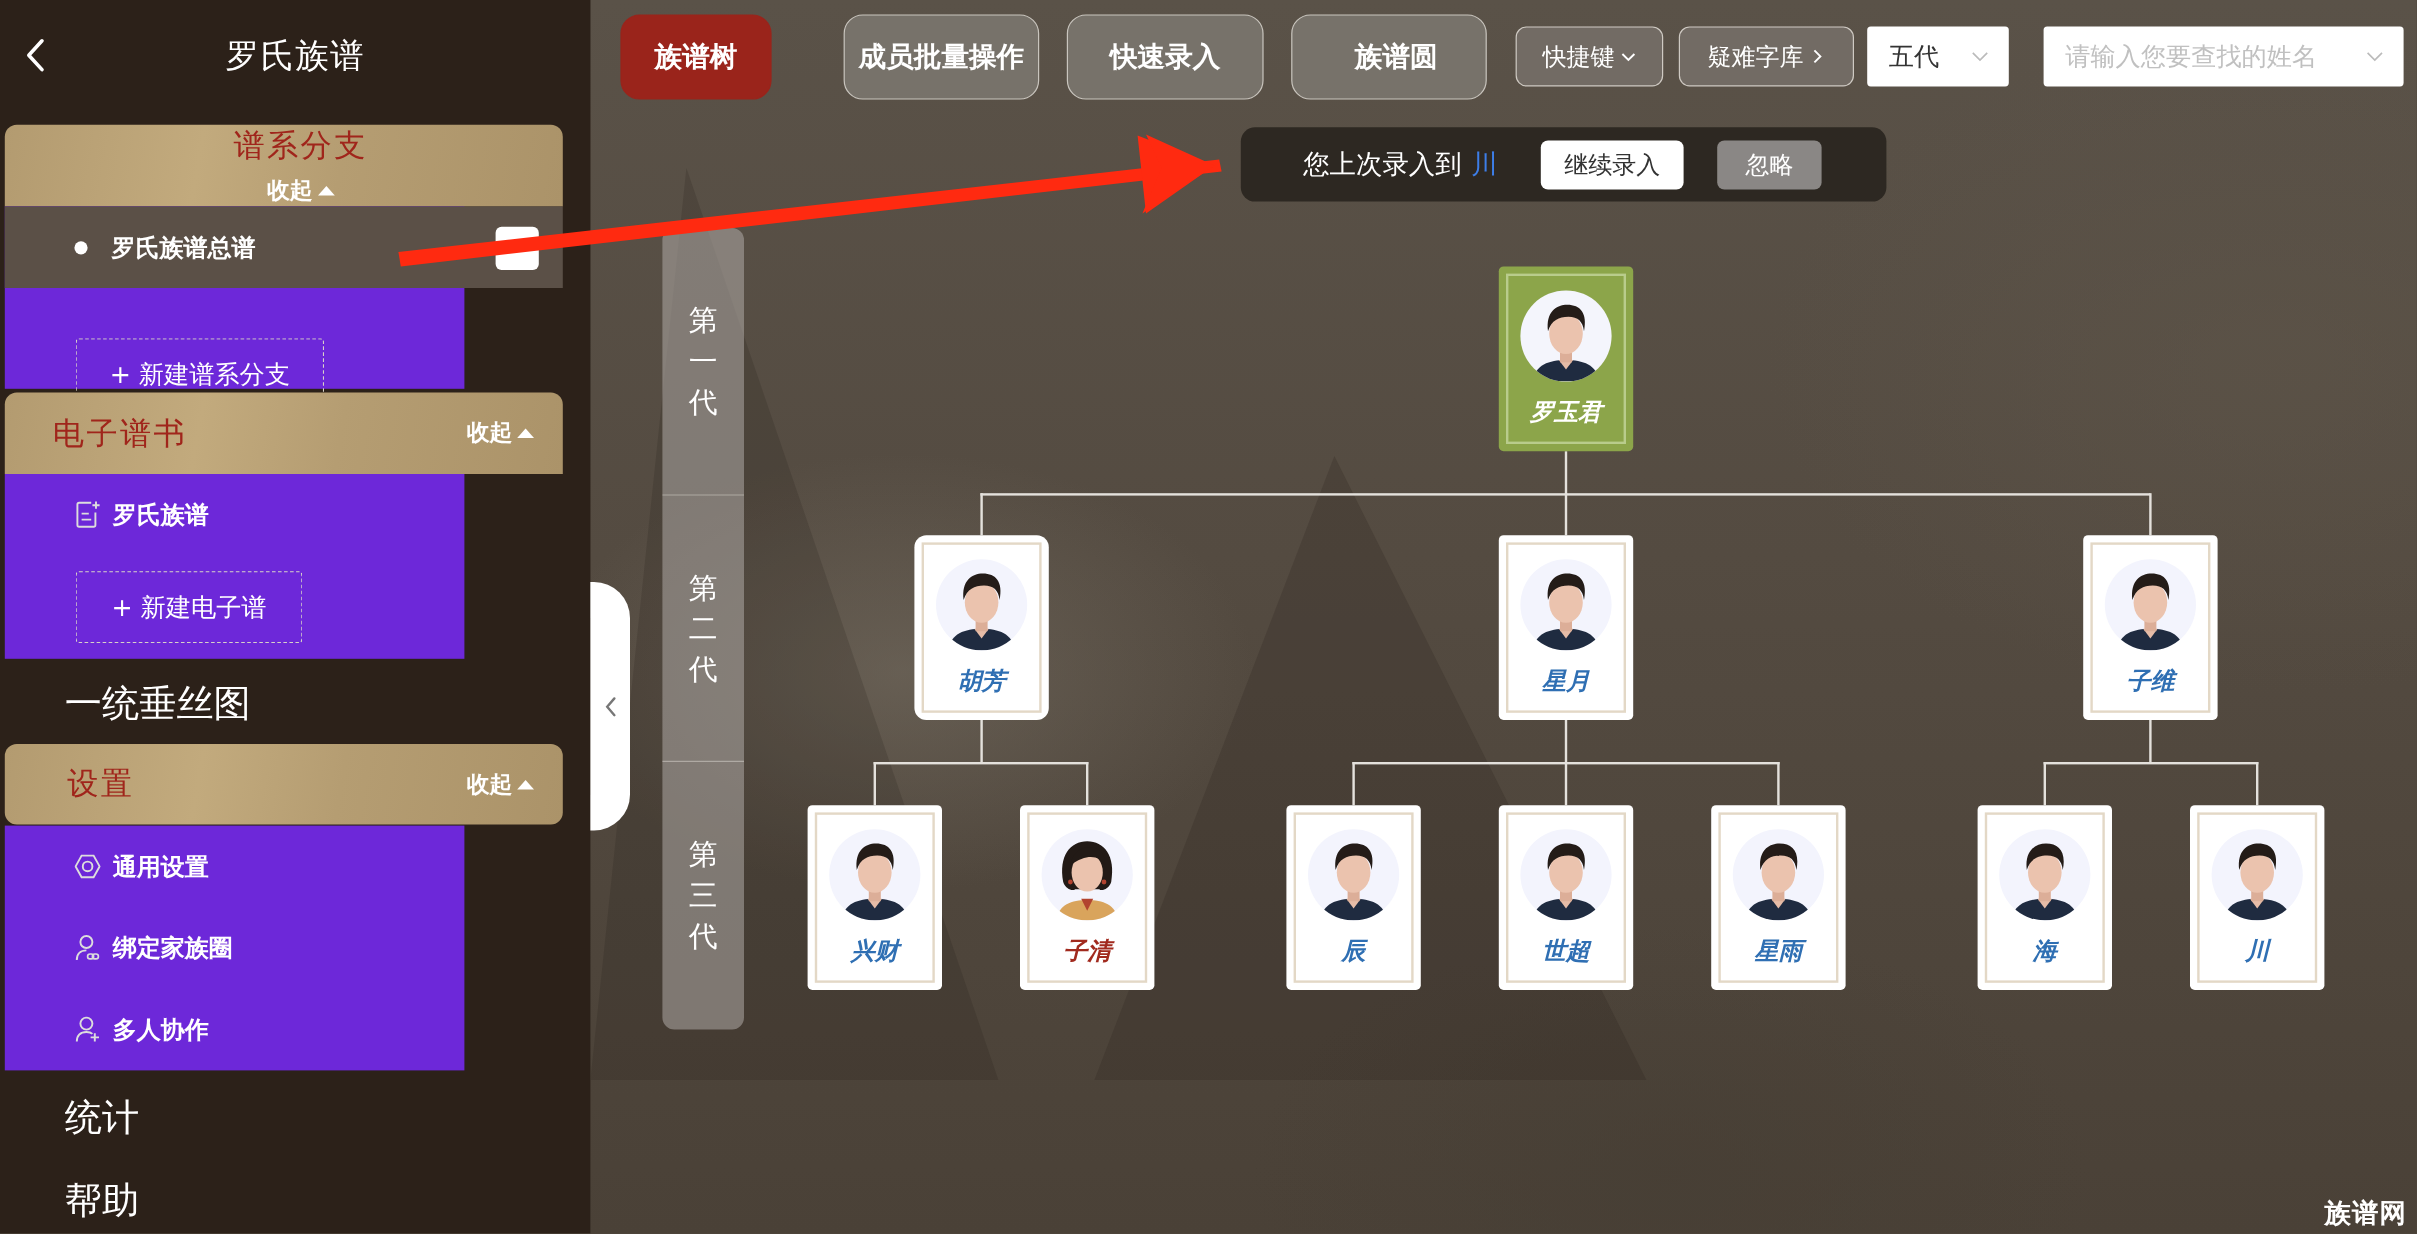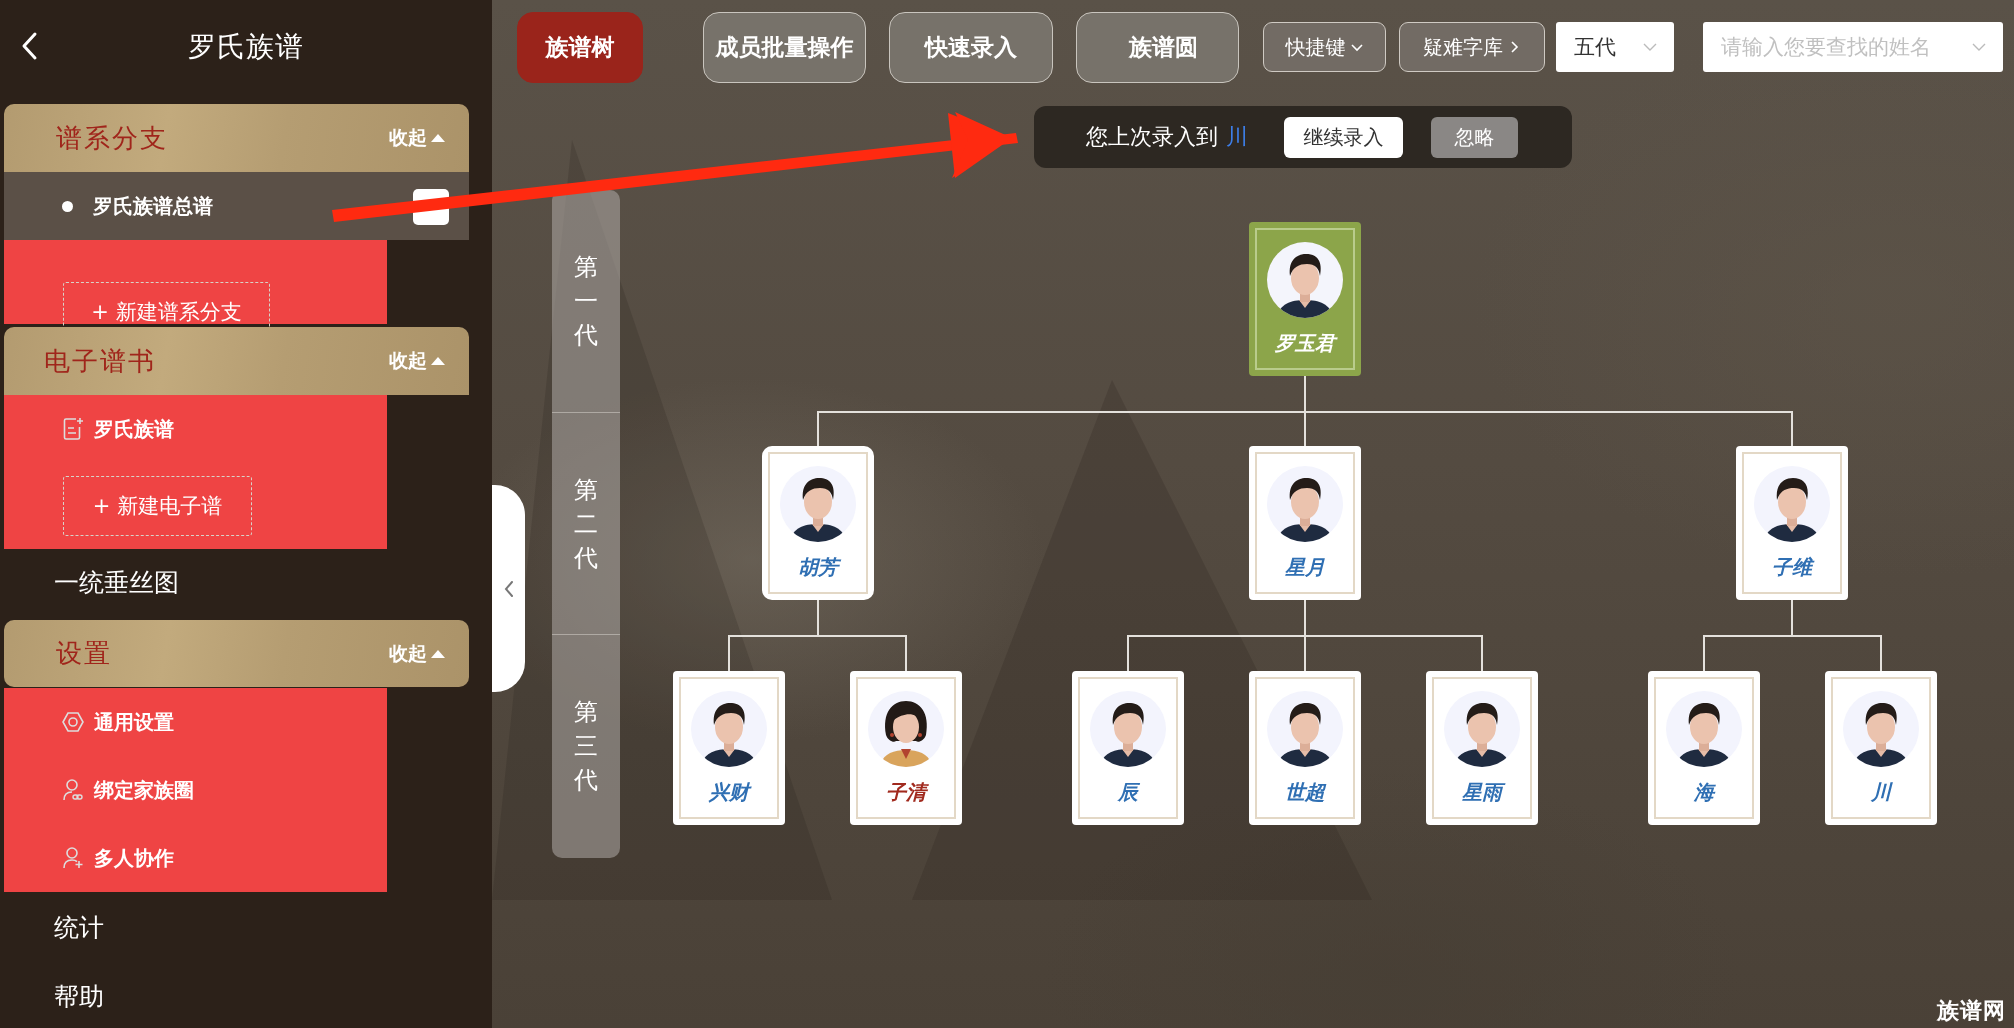--- a/index.html
+++ b/index.html
@@ -46,39 +46,39 @@
     position: absolute; left: 4px; width: 465px; height: 68px;
     border-radius: 10px 10px 0 0;
     background: linear-gradient(100deg, #b39b70 0%, #c2aa7d 35%, #b59d72 60%, #ab9369 100%);
     display: flex; align-items: center; justify-content: space-between;
     padding: 0 24px 0 52px; cursor: pointer;
   }
   .section-head.rounded-all { border-radius: 10px; }
   .section-title { font-size: 26px; color: #a0251b; letter-spacing: 2px; }
   .section-toggle { font-size: 19px; color: #fff; font-weight: bold; display: flex; align-items: center; gap: 4px; }
   .tri-up { width: 0; height: 0; border-left: 7px solid transparent; border-right: 7px solid transparent; border-bottom: 8px solid #fff; }
-  .section-body { position: absolute; left: 4px; width: 383px; background: #ef4444; }
+  .section-body { position: absolute; left: 4px; width: 383px; background: #6d28d9; }
   .sb-item {
     position: absolute; left: 0; width: 465px; height: 68px;
     display: flex; align-items: center; padding-left: 58px; cursor: pointer;
     font-size: 20px; font-weight: bold; color: #fff;
   }
   .sb-item.active { background: #5b5047; }
   .bullet { width: 11px; height: 11px; border-radius: 50%; background: #fff; margin-right: 20px; }
   .sb-item .ico { width: 22px; height: 24px; margin-right: 10px; display: flex; align-items: center; justify-content: center; }
   .sb-item .ico svg { width: 22px; height: 24px; }
   .white-chip { position: absolute; right: 20px; top: 17px; width: 36px; height: 36px; background: #fff; border-radius: 5px; }
   .dashed-btn {
     position: absolute; left: 59px; height: 60px;
     border: 1.5px dashed #d8d2c8; border-radius: 3px;
     display: flex; align-items: center; justify-content: center;
     font-size: 21px; color: #fff; cursor: pointer;
   }
   .sb-plain {
-    position: absolute; left: 54px; font-size: 25px; color: #fff; cursor: pointer;
+    position: absolute; left: 54px; font-size: 31px; color: #fff; cursor: pointer;
   }
   
   .collapse-tab {
     position: absolute; left: 492px; top: 485px; width: 33px; height: 207px;
     background: #fff; border-radius: 0 30px 30px 0; cursor: pointer;
     display: flex; align-items: center; justify-content: center;
   }
   .collapse-tab svg { width: 12px; height: 20px; }
   
   .gen-col {
@@ -167,21 +167,21 @@
 <aside class="sidebar">
   <div class="sb-header">
     <div class="sb-back">
       <svg viewBox="0 0 22 30">
           <path d="M16 3 L5 15 L16 27" fill="none" stroke="#fff" stroke-width="3" stroke-linecap="round" stroke-linejoin="round"></path>
         </svg>
     </div>
     <div class="sb-title">罗氏族谱</div>
   </div>
 
-  <div class="section-head" style="top:104px;">
+  <div class="section-head" style="top:104px;flex-direction:column;">
     <span class="section-title">谱系分支</span>
     <span class="section-toggle">
         <span>收起</span>
         <span class="tri-up"></span>
       </span>
   </div>
   <div class="section-body" style="top:172px;height:152px;">
     <div class="sb-item active" style="top:0;">
       <span class="bullet"></span>
       <span>罗氏族谱总谱</span>

